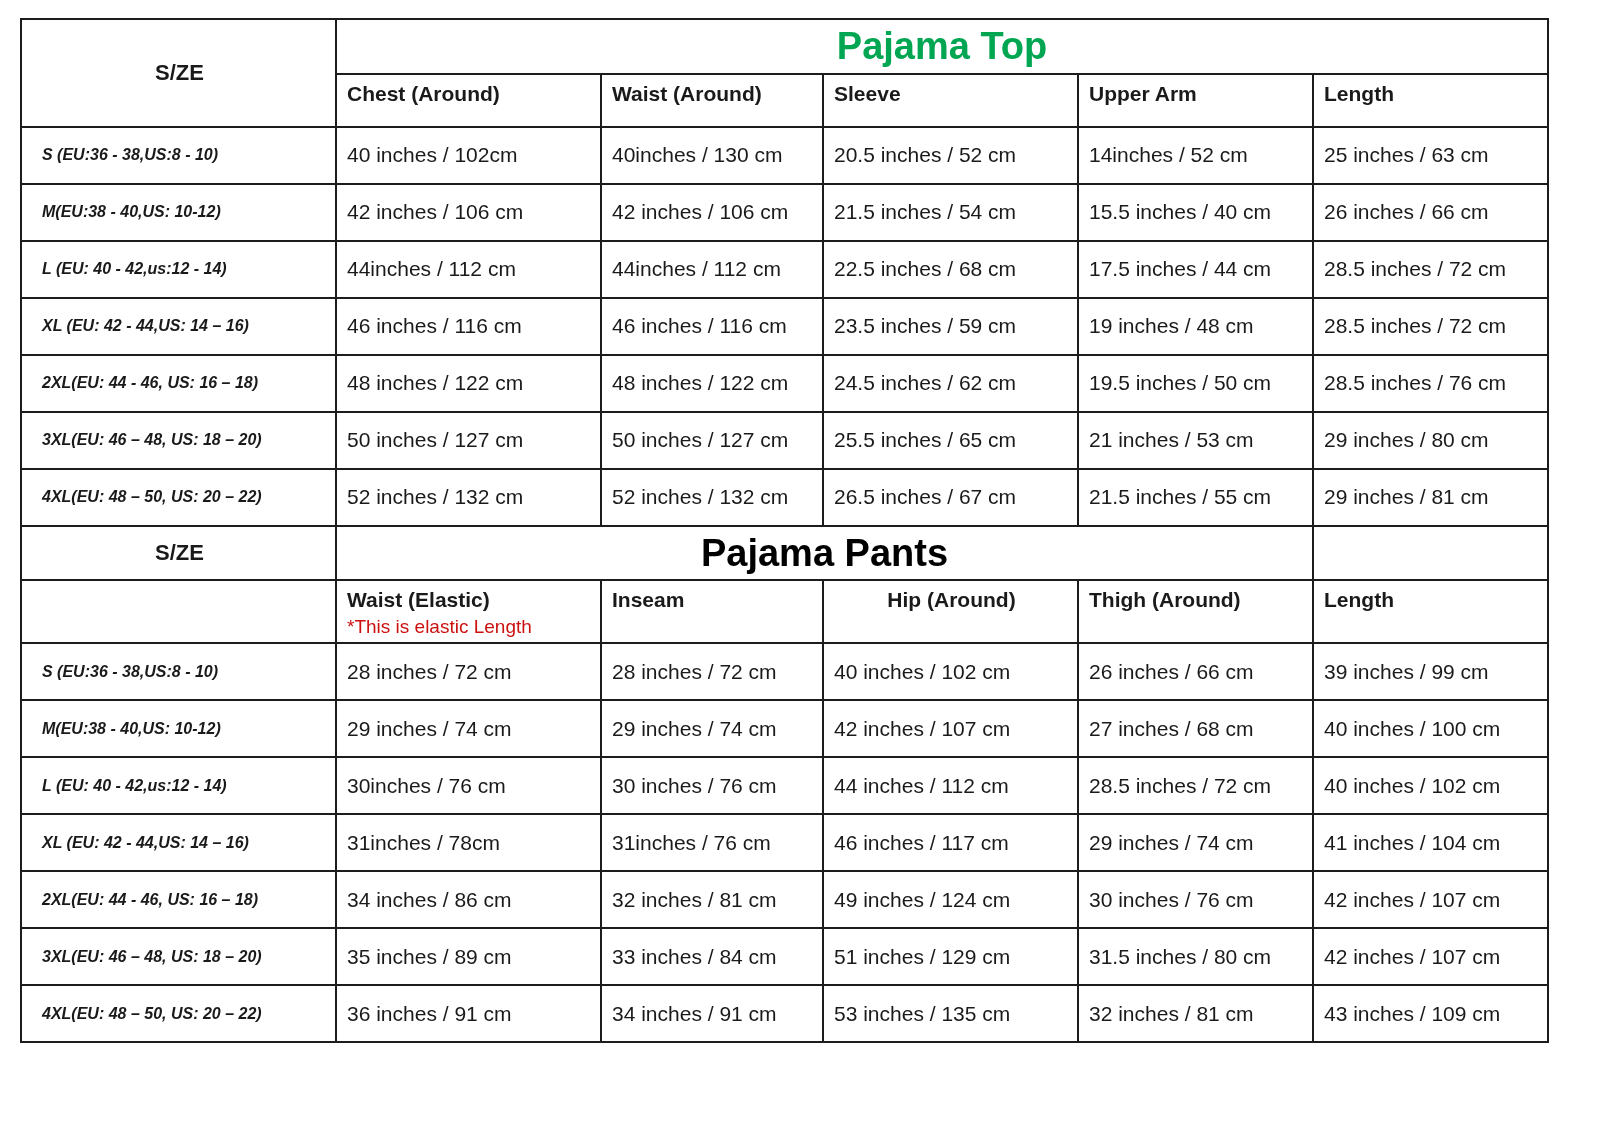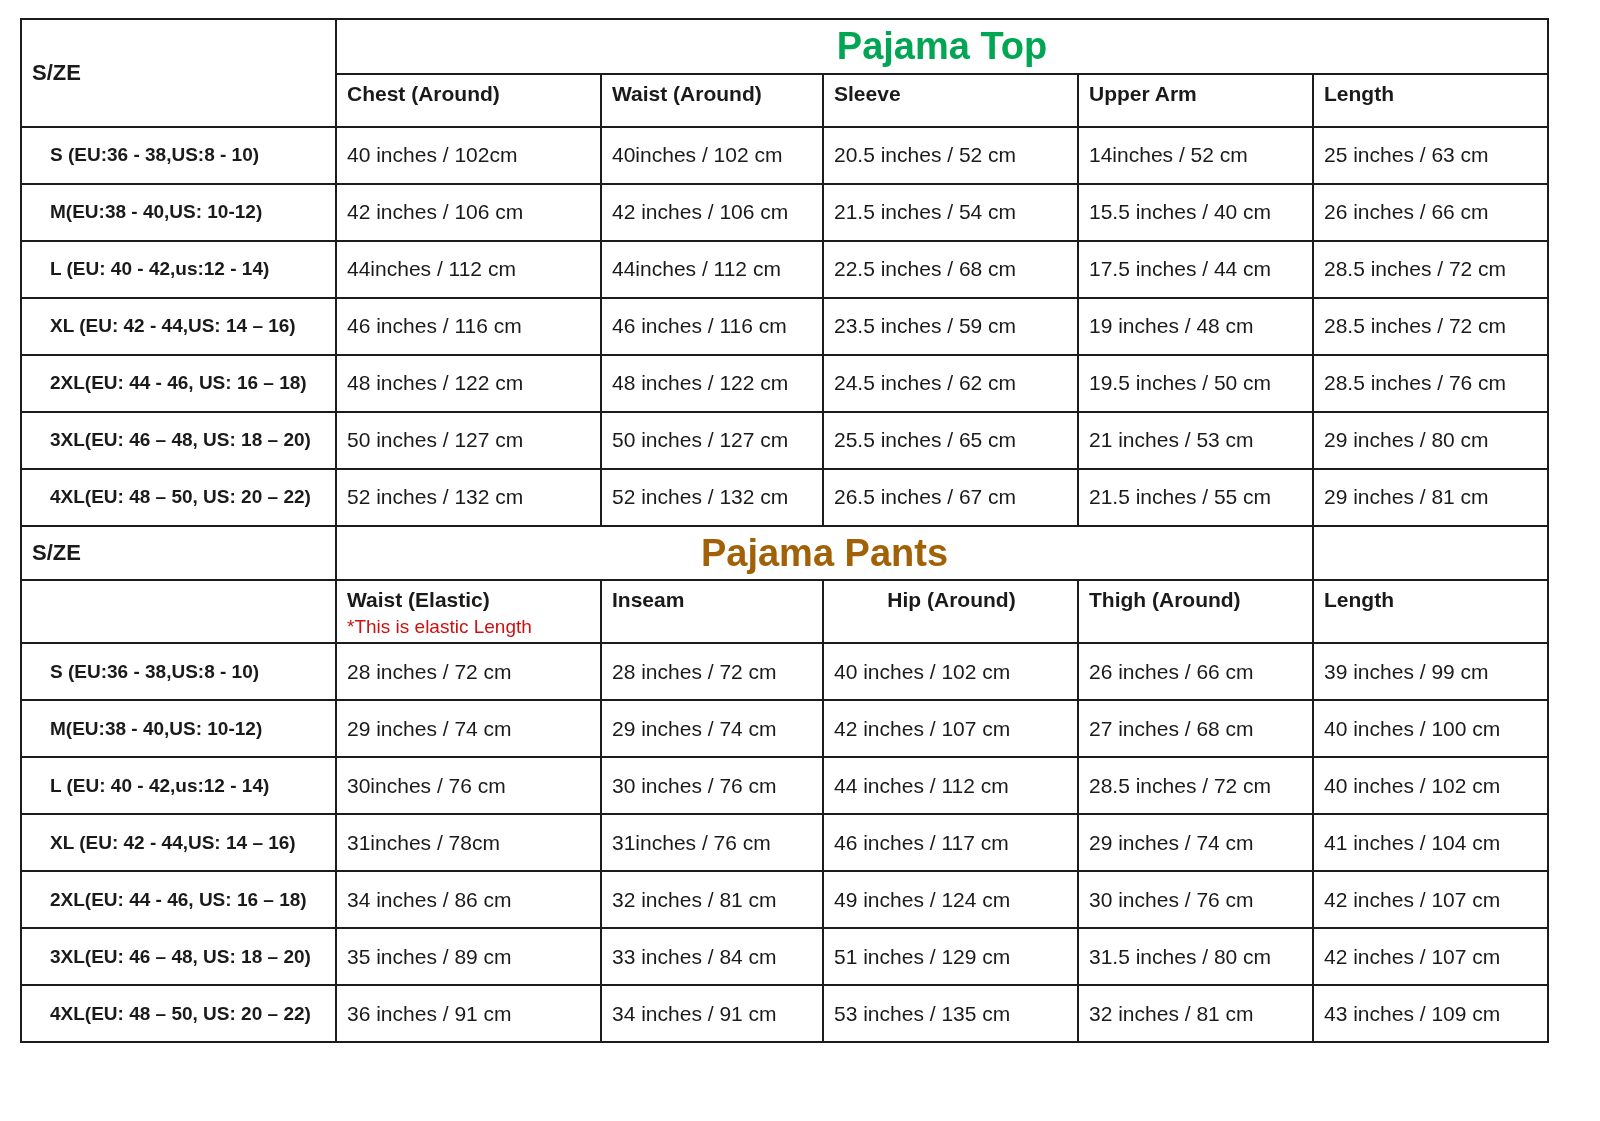--- a/index.html
+++ b/index.html
@@ -37,46 +37,47 @@
     overflow: hidden;
     word-wrap: break-word;
   }
   tr.r-title  { height: 53px; }
   tr.r-head   { height: 53px; }
   tr.r-data   { height: 57px; }
   tr.r-size2  { height: 40px; }
   tr.r-head2  { height: 56px; }
 
   .size-head {
-    text-align: left;
+    text-align: center;
     font-weight: bold;
     font-size: 22px;
   }
   .section-title {
     text-align: center;
     font-weight: bold;
     font-size: 38px;
     padding: 2px 0;
   }
   .t-green { color: #00A651; }
-  .t-blue  { color: #a16207; border-radius: 9px; }
+  .t-blue  { color: #000000; border-radius: 9px; }
 
   td.col-head {
     font-weight: bold;
     vertical-align: top;
     padding-top: 6px;
     font-size: 21px;
   }
   td.col-head.center { text-align: center; }
 
   td.size-cell {
     font-weight: bold;
-    font-size: 19px;
+    font-size: 16px;
     vertical-align: middle;
-    padding-left: 28px;
+    padding-left: 20px;
+    font-style: italic;
   }
   .elastic-note {
     color: #CC1111;
     font-weight: normal;
     font-size: 19px;
     margin-top: 1px;
   }
 </style>
 </head>
 <body>
@@ -101,21 +102,21 @@
     <td class="col-head">Chest (Around)</td>
     <td class="col-head">Waist (Around)</td>
     <td class="col-head">Sleeve</td>
     <td class="col-head">Upper Arm</td>
     <td class="col-head">Length</td>
   </tr>
 
   <tr class="r-data">
     <td class="size-cell">S (EU:36 - 38,US:8 - 10)</td>
     <td>40 inches / 102cm</td>
-    <td>40inches / 102 cm</td>
+    <td>40inches / 130 cm</td>
     <td>20.5 inches / 52 cm</td>
     <td>14inches / 52 cm</td>
     <td>25 inches / 63 cm</td>
   </tr>
   <tr class="r-data">
     <td class="size-cell">M(EU:38 - 40,US: 10-12)</td>
     <td>42 inches / 106 cm</td>
     <td>42 inches / 106 cm</td>
     <td>21.5 inches / 54 cm</td>
     <td>15.5 inches / 40 cm</td>

